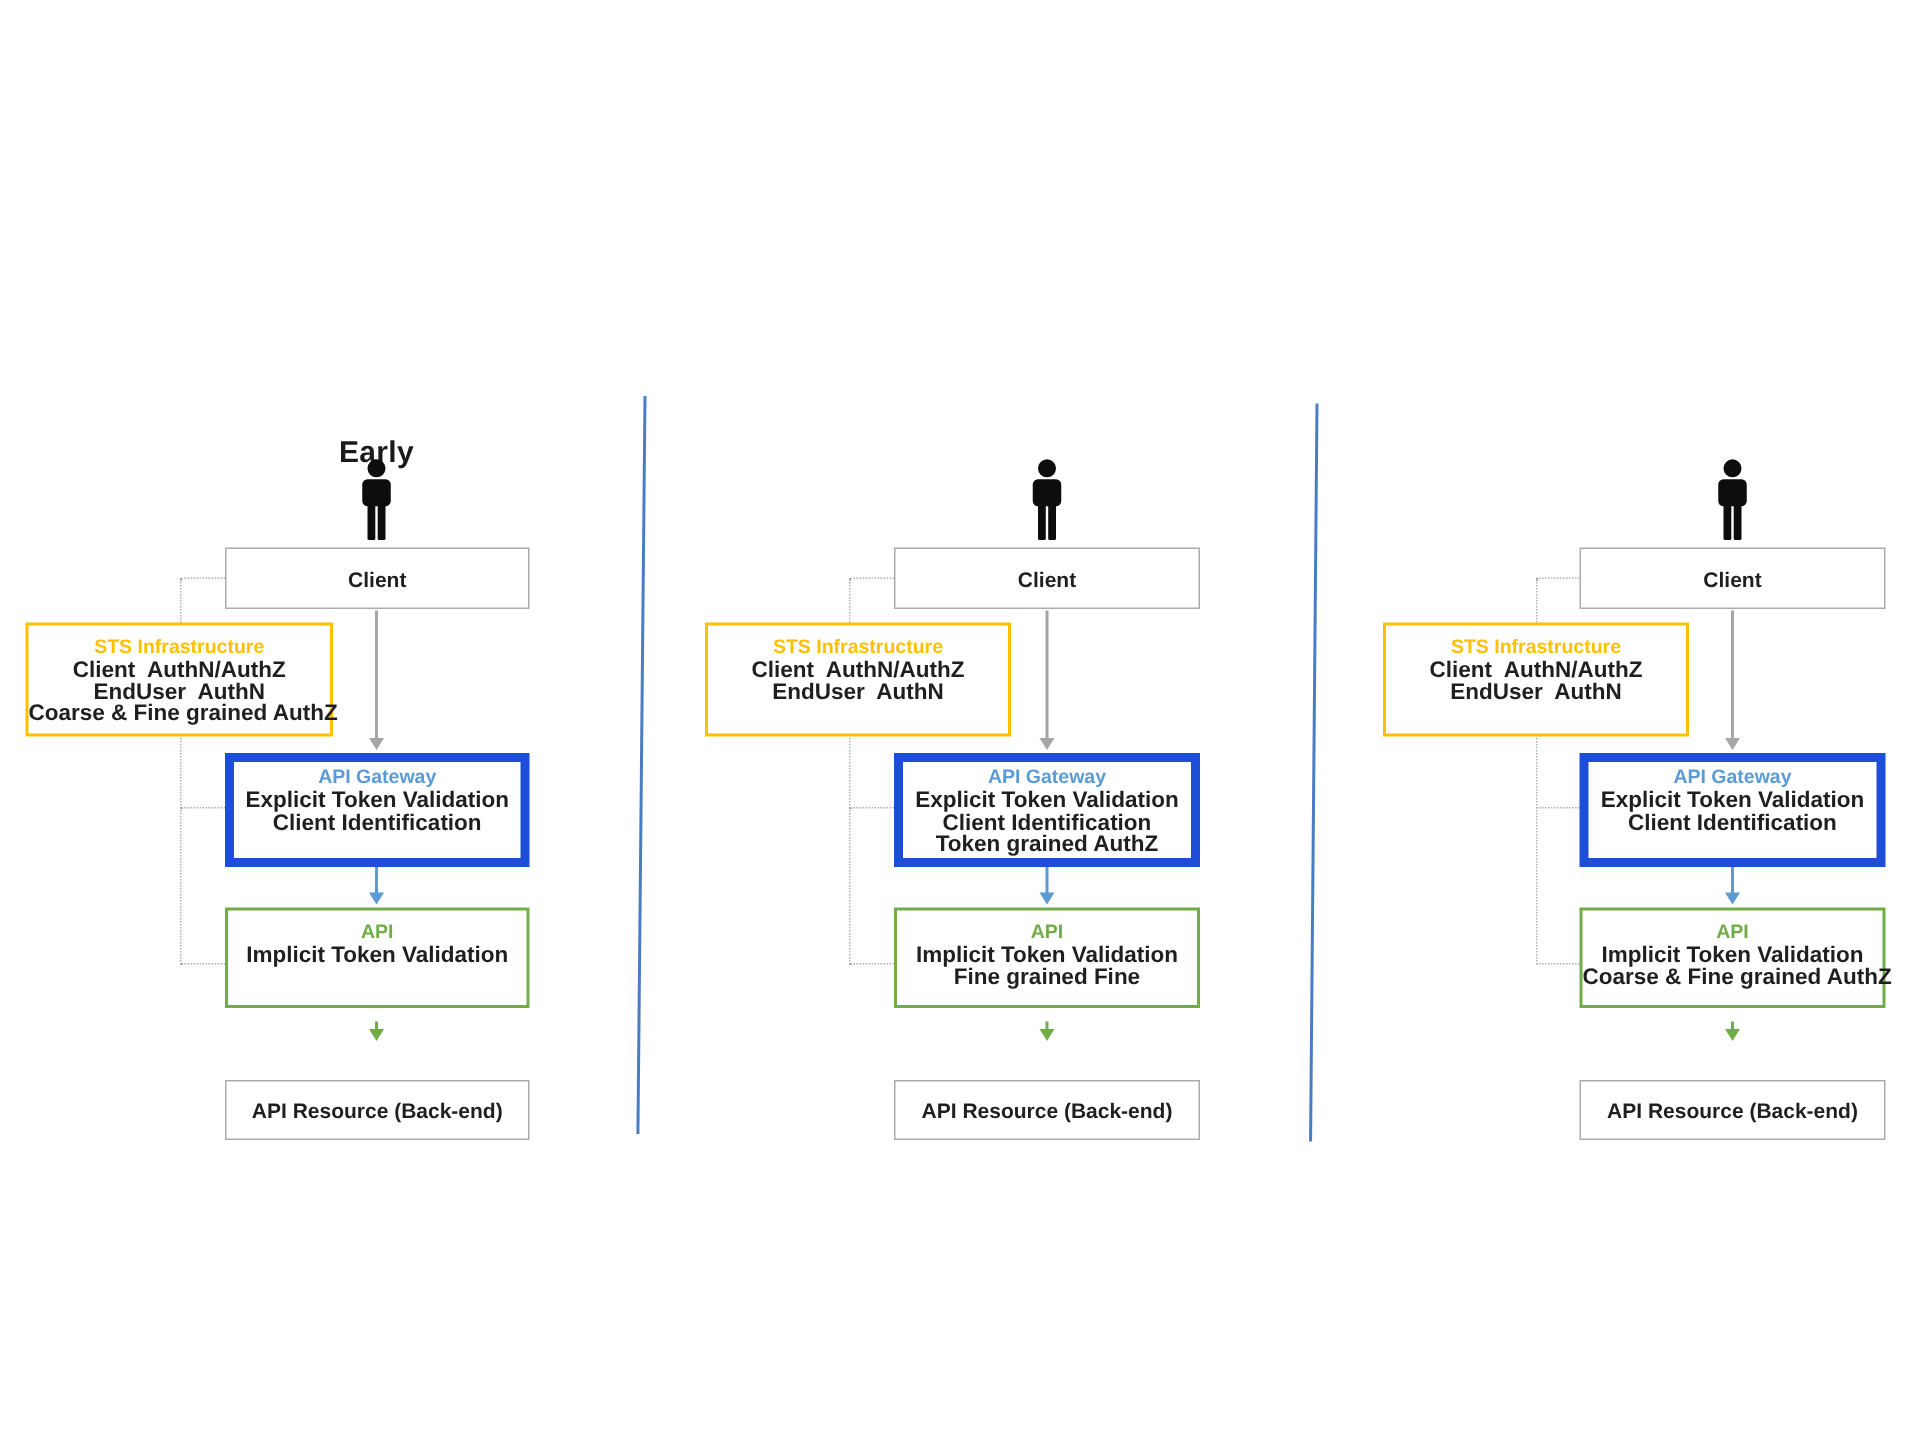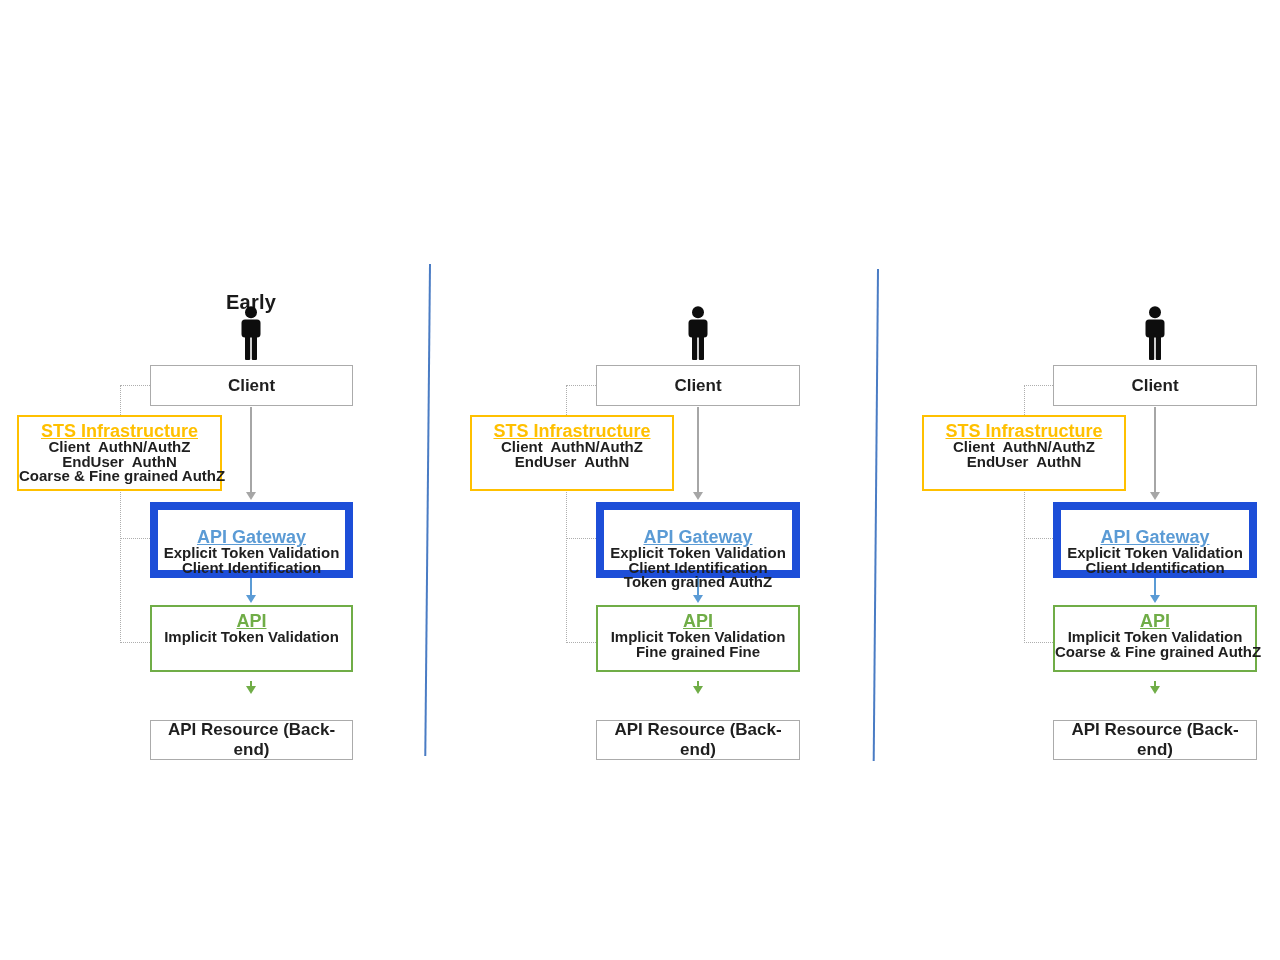--- a/index.html
+++ b/index.html
@@ -25,27 +25,27 @@
     letter-spacing: 0.2px; z-index: 2; margin-top: 20px;
   }
   .person { position: absolute; top: 306px; left: calc(var(--center) - 17px); width: 34px; height: 55px; z-index: 2; }
   .person svg { display: block; width: 34px; height: 55px; }
 
   
   .box { position: absolute; background: #ffffff; box-sizing: border-box; z-index: 2; text-align: center; }
   .box-main { left: var(--main-left); width: var(--main-w); }
   .client-box   { top: 365px; height: 41px; border: 1.5px solid #ababab; display: flex; align-items: center; justify-content: center; }
   .resource-box { top: 720px; height: 40px; border: 1.5px solid #ababab; display: flex; align-items: center; justify-content: center; }
-  .plain-label { font-size: 17px; font-weight: 700; color: #1f1f1f; text-align: center; }
+  .plain-label { font-size: 14px; font-weight: 700; color: #1f1f1f; text-align: center; }
 
   .sts-box     { left: var(--sts-left); width: var(--sts-w); top: 415px; height: 76px; border: 2px solid #FFC000; padding-top: 5px; }
-  .gateway-box { top: 502px; height: 76px; border: 8px solid #1d4ed8; padding-top: 18px; }
+  .gateway-box { top: 502px; height: 76px; border: 6px solid #1d4ed8; padding-top: 1px; }
   .api-box     { top: 605px; height: 67px; border: 2px solid #70AD47; padding-top: 5px; }
 
-  .box-title { font-size: 18px; font-weight: 700; line-height: 18px; text-decoration: underline; }
+  .box-title { font-size: 13px; font-weight: 700; line-height: 18px; }
   .sts-title     { color: #FFC000; }
   .gateway-title { color: #5B9BD5; }
   .api-title     { color: #70AD47; }
   .box-lines div { font-size: 15px; font-weight: 600; line-height: 14.5px; color: #1f1f1f; white-space: pre; }
 
   
   .aline { position: absolute; z-index: 1; }
   .ahead { position: absolute; z-index: 1; width: 0; height: 0;
            border-left: 5px solid transparent; border-right: 5px solid transparent; }
   .a1 { left: calc(var(--center) - 1px); top: 407px; height: 86px; width: 1.5px; background: #A6A6A6; }

